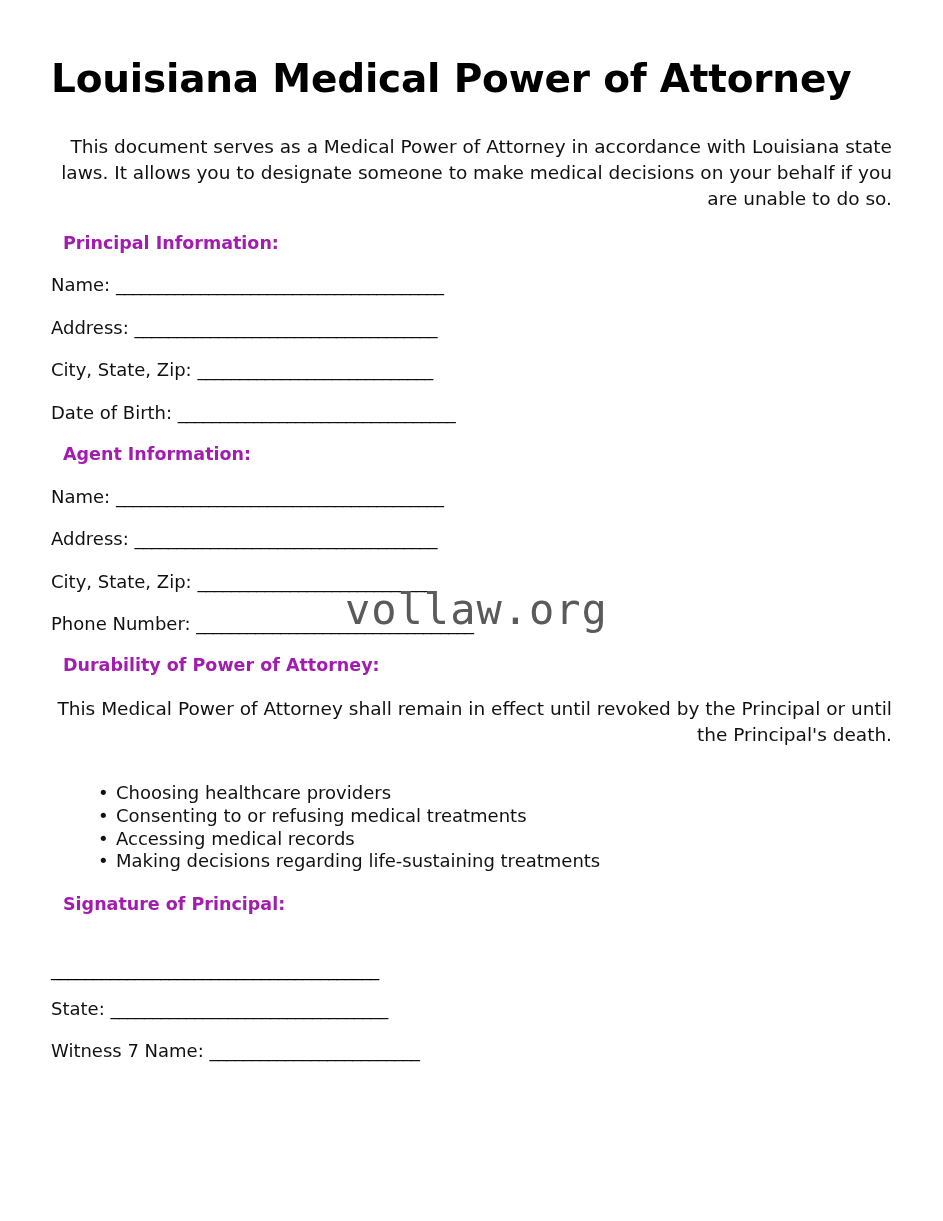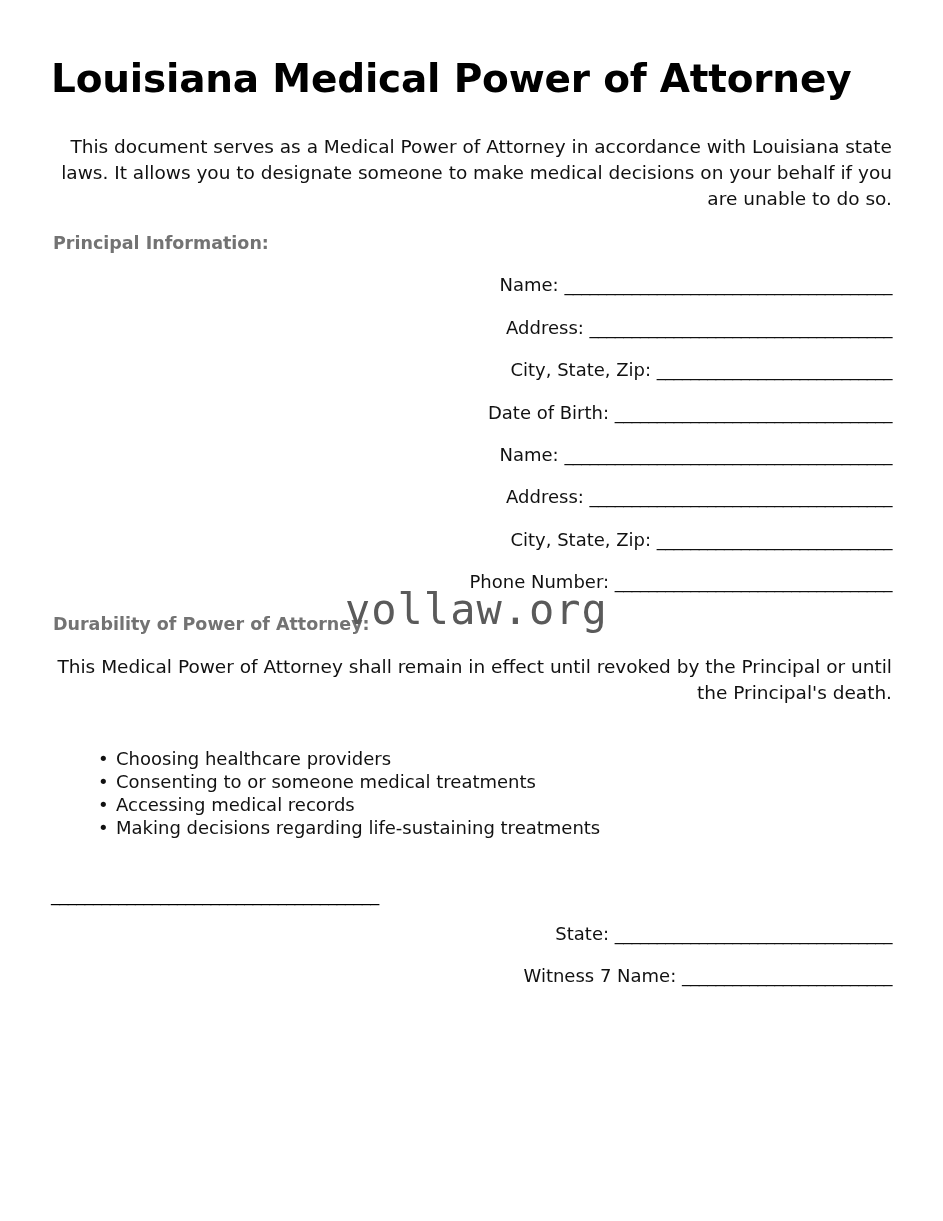--- a/index.html
+++ b/index.html
@@ -42,37 +42,36 @@
     font-size: 18.5px;
     line-height: 1.40;
     margin: 0 0 20px 0;
     color: #111;
     text-align: right;
   }
   h2.section {
     font-size: 17.5px;
     font-weight: bold;
     line-height: 1.3;
-    margin: 0 0 19px 2px;
-    color: #737373;
+    margin: 0 0 19px 12px;
+    color: #a21caf;
   }
   .field {
     font-size: 18px;
     line-height: 1.30;
     margin: 0 0 19px 0;
     color: #111;
     white-space: nowrap;
-    text-align: right;
   }
   .blank {
     letter-spacing: -0.6px;
     font-size: 18px;
   }
   ul.authority-list {
-    margin: 16px 0 20px 0;
+    margin: 8px 0 20px 0;
     padding: 0 0 0 47px;
     list-style: none;
   }
   ul.authority-list li {
     font-size: 18px;
     line-height: 1.27;
     margin: 0;
     padding: 0 0 0 18px;
     position: relative;
     color: #111;
@@ -130,20 +129,21 @@
     </div>
     <div class="field">
       <span>City, State, Zip:</span>
       <span class="blank">____________________________</span>
     </div>
     <div class="field">
       <span>Date of Birth:</span>
       <span class="blank">_________________________________</span>
     </div>
 
+    <h2 class="section">Agent Information:</h2>
 
     <div class="field">
       <span>Name:</span>
       <span class="blank">_______________________________________</span>
     </div>
     <div class="field">
       <span>Address:</span>
       <span class="blank">____________________________________</span>
     </div>
     <div class="field">
@@ -158,25 +158,26 @@
     <h2 class="section">Durability of Power of Attorney:</h2>
 
     <p class="para">This Medical Power of Attorney shall remain in effect until revoked by the Principal or until the Principal's death.</p>
 
 
 
     <div class="list-gap"></div>
 
     <ul class="authority-list">
       <li>Choosing healthcare providers</li>
-      <li>Consenting to or someone medical treatments</li>
+      <li>Consenting to or refusing medical treatments</li>
       <li>Accessing medical records</li>
       <li>Making decisions regarding life-sustaining treatments</li>
     </ul>
 
+    <h2 class="section">Signature of Principal:</h2>
 
     <div class="sig-line-row">
       <span class="blank">_______________________________________</span>
     </div>
 
     <div class="field">
       <span>State:</span>
       <span class="blank">_________________________________</span>
     </div>
 

